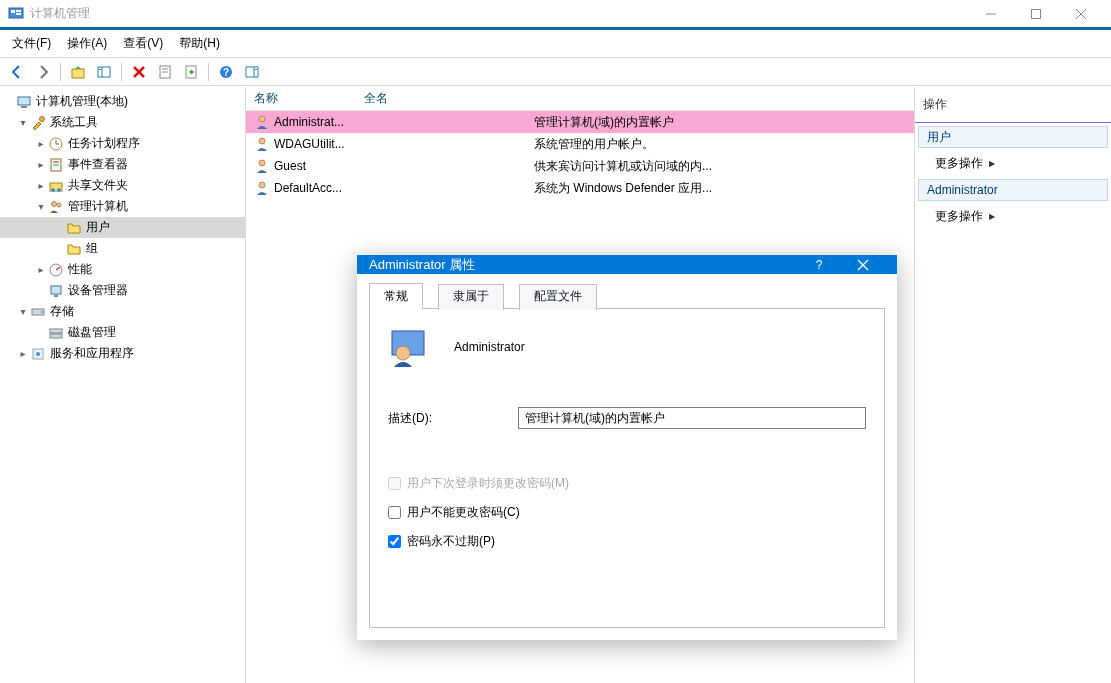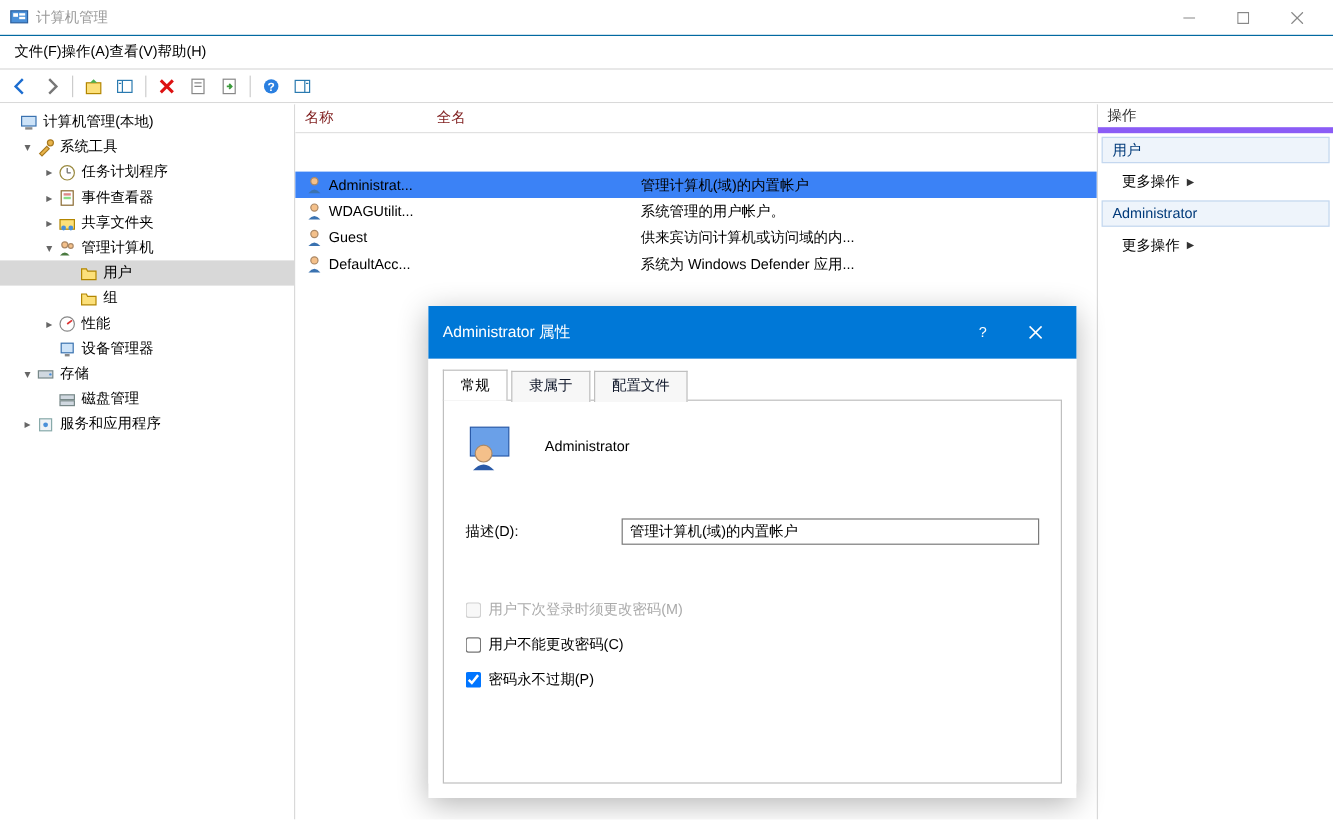--- a/index.html
+++ b/index.html
@@ -14,35 +14,36 @@
     overflow: hidden;
     position: relative;
   }
 
   
   .titlebar {
     height: 30px;
     display: flex;
     align-items: center;
     padding: 0 8px;
-    border-bottom: 1px solid #0369a1;
+    border-bottom: 3px solid #0369a1;
     color: #999;
   }
   .titlebar .icon-wrap { width: 16px; height: 16px; margin-right: 6px; display: flex; }
   .titlebar .title { flex: 1; }
   .winbtns { display: flex; gap: 0; }
   .winbtn { width: 45px; height: 30px; display: flex; align-items: center; justify-content: center; color: #888; }
   .winbtn svg { width: 10px; height: 10px; }
 
   
   .menubar {
     height: 28px;
     display: flex;
     align-items: center;
     padding: 0 12px;
+    gap: 16px;
     border-bottom: 1px solid #d9d9d9;
   }
   .menuitem { cursor: default; }
 
   
   .toolbar {
     height: 28px;
     display: flex;
     align-items: center;
     padding: 0 6px;
@@ -95,39 +96,39 @@
   .indent-3 { padding-left: 52px; }
 
   
   .list-header {
     display: flex;
     height: 24px;
     align-items: center;
     border-bottom: 1px solid #e1e1e1;
     background: #fff;
   }
-  .lh-col { padding: 0 8px; color: #7f1d1d; }
+  .lh-col { padding: 0 8px; color: #0c4a6e; }
   .col-name { width: 110px; }
   .col-full { width: 170px; }
   .col-desc { flex: 1; }
   .list-body { }
   .list-row {
     display: flex;
     height: 22px;
     align-items: center;
   }
-  .list-row.selected { background: #3b82f6; margin-top: 32px; }
+  .list-row.selected { background: #f9a8d4; }
   .list-row .cell { padding: 0 8px; overflow: hidden; text-overflow: ellipsis; white-space: nowrap; }
   .list-row .cell.col-name { display: flex; align-items: center; gap: 4px; }
   .list-row .uicon { width: 16px; height: 16px; display:flex; }
 
   
   .actions-header {
-    height: 24px; display: flex; align-items: center; padding: 0 8px;
-    border-bottom: 5px solid #8b5cf6; color: #333;
+    height: 36px; display: flex; align-items: center; padding: 0 8px;
+    border-bottom: 1px solid #8b5cf6; color: #333;
   }
   .actions-section-title {
     background: #eef4fb;
     border: 1px solid #c4d7ef;
     height: 22px;
     display: flex; align-items: center;
     padding: 0 8px;
     margin: 3px;
     color: #003a7a;
   }
@@ -142,36 +143,36 @@
   .dialog {
     position: absolute;
     left: 357px;
     top: 255px;
     width: 540px;
     background: #fff;
     box-shadow: 0 6px 24px rgba(0,0,0,0.3);
     font-size: 12px;
   }
   .dlg-titlebar {
-    height: 44px;
+    height: 19px;
     background: #0078d7;
     color: #fff;
     display: flex;
     align-items: center;
     padding: 0 12px;
     font-size: 13px;
   }
   .dlg-titlebar .dlg-title { flex:1; }
   .dlg-tb-btn { width: 44px; height: 34px; display:flex; align-items:center; justify-content:center; color:#fff; }
   .dlg-tb-btn svg { width: 12px; height: 12px; }
   .dlg-body { background: #fff; padding: 0; }
   .dlg-tabs {
     display: flex;
     padding: 8px 19px 0 12px;
-    gap: 4px;
+    gap: 16px;
   }
   .dlg-tab {
     padding: 4px 14px;
     border: 1px solid #bfbfbf;
     border-bottom: none;
     background: #fff;
     margin-right: -1px;
     position: relative;
     top: 1px;
   }

